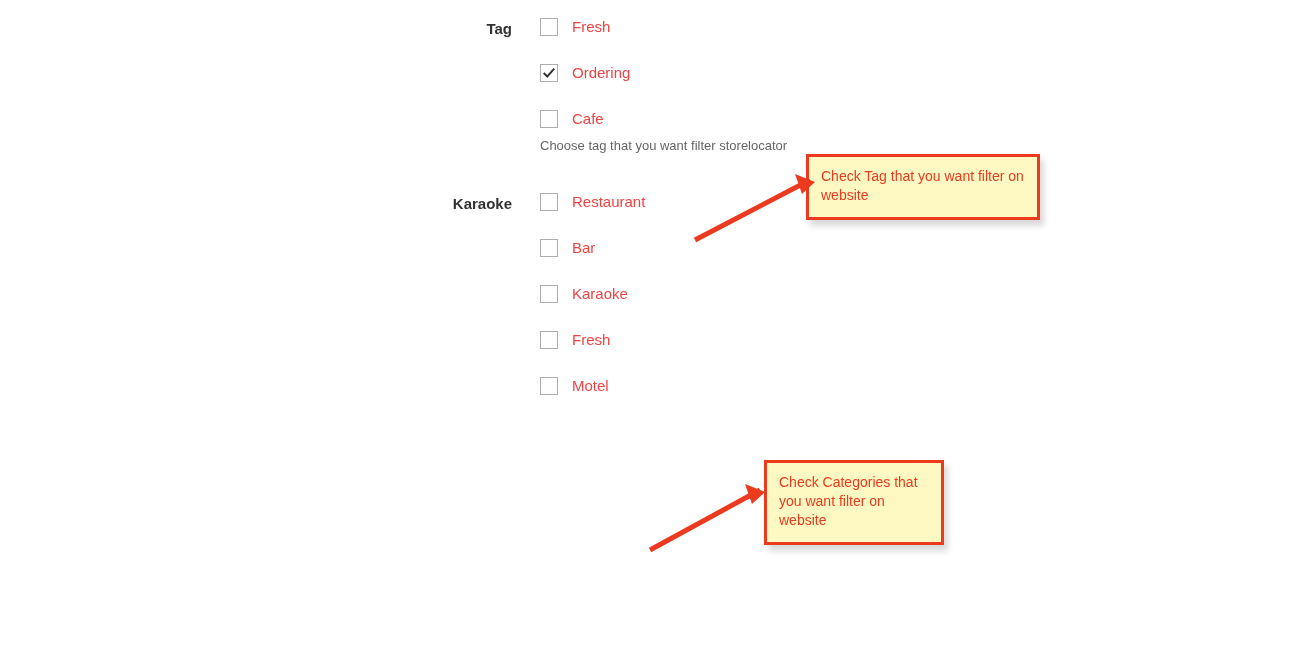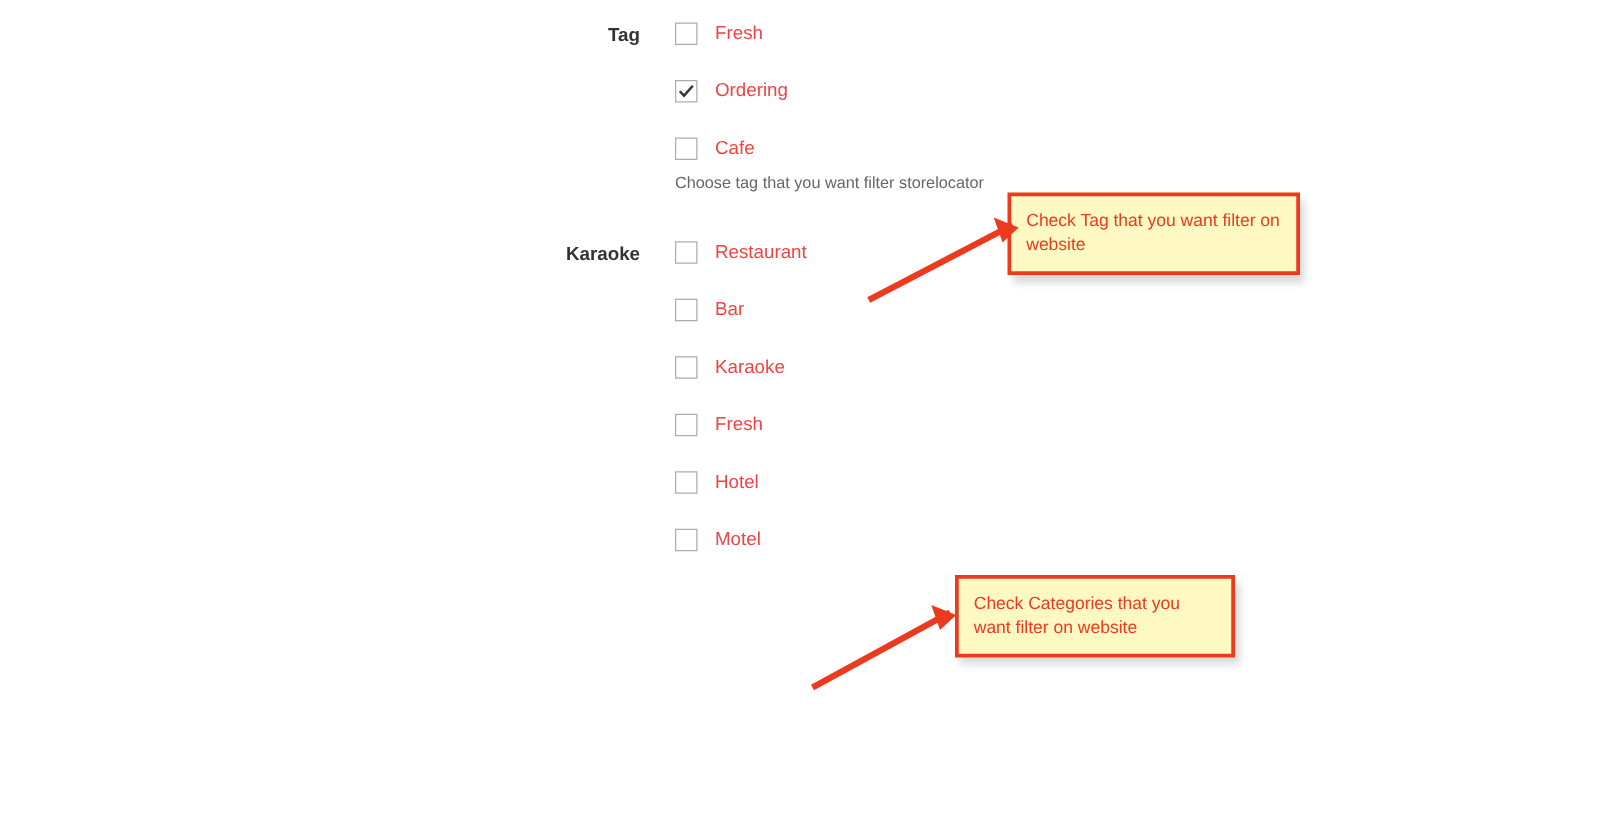--- a/index.html
+++ b/index.html
@@ -140,43 +140,39 @@
         <div class="checkbox-item">
           <span class="chk"></span>
           <span class="chk-label">Karaoke</span>
         </div>
 
         <div class="checkbox-item">
           <span class="chk"></span>
           <span class="chk-label">Fresh</span>
         </div>
 
-        <div class="checkbox-item">
-          <span class="chk"></span>
-          <span class="chk-label">Hotel</span>
-        </div>
 
         <div class="checkbox-item">
           <span class="chk"></span>
           <span class="chk-label">Motel</span>
         </div>
 
       </div>
     </div>
   </div>
 
 </div>
 
 <div class="callout" style="left:806px; top:154px; width:234px;">
   <span>Check Tag that you want filter on website</span>
 </div>
 <svg class="arrow" style="left:680px; top:170px; width:140px; height:80px;" viewBox="0 0 140 80">
   <line x1="130" y1="10" x2="15" y2="70" stroke="#ec3a1f" stroke-width="5"></line>
   <polygon points="115,4 135,12 122,24" fill="#ec3a1f"></polygon>
 </svg>
 
-<div class="callout" style="left:764px; top:460px; width:224px;">
+<div class="callout" style="left:764px; top:460px; width:180px;">
   <span>Check Categories that you want filter on website</span>
 </div>
 <svg class="arrow" style="left:560px; top:480px; width:210px; height:80px;" viewBox="0 0 210 80">
   <line x1="200" y1="10" x2="90" y2="70" stroke="#ec3a1f" stroke-width="5"></line>
   <polygon points="185,4 205,12 192,24" fill="#ec3a1f"></polygon>
 </svg>
 
 </body></html>

